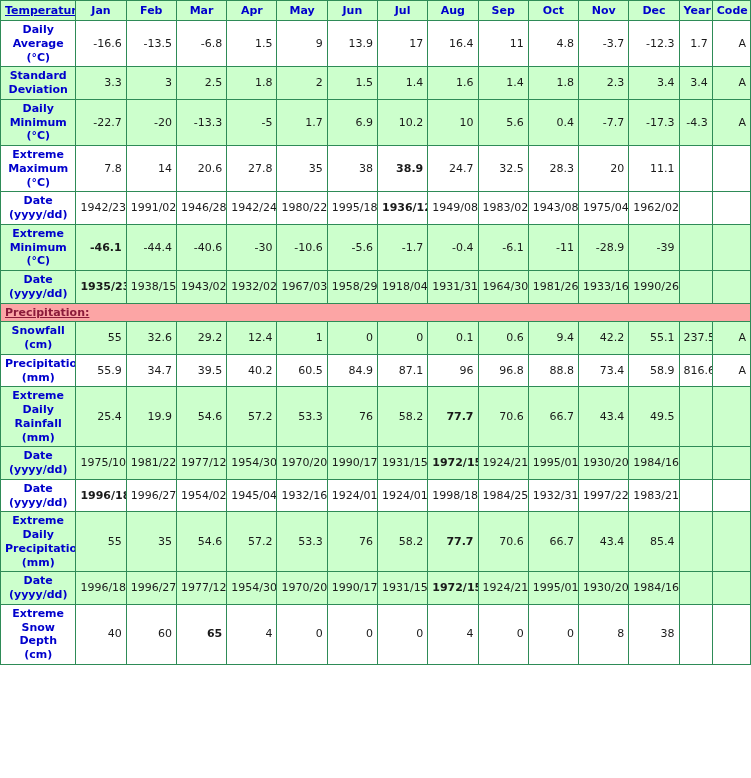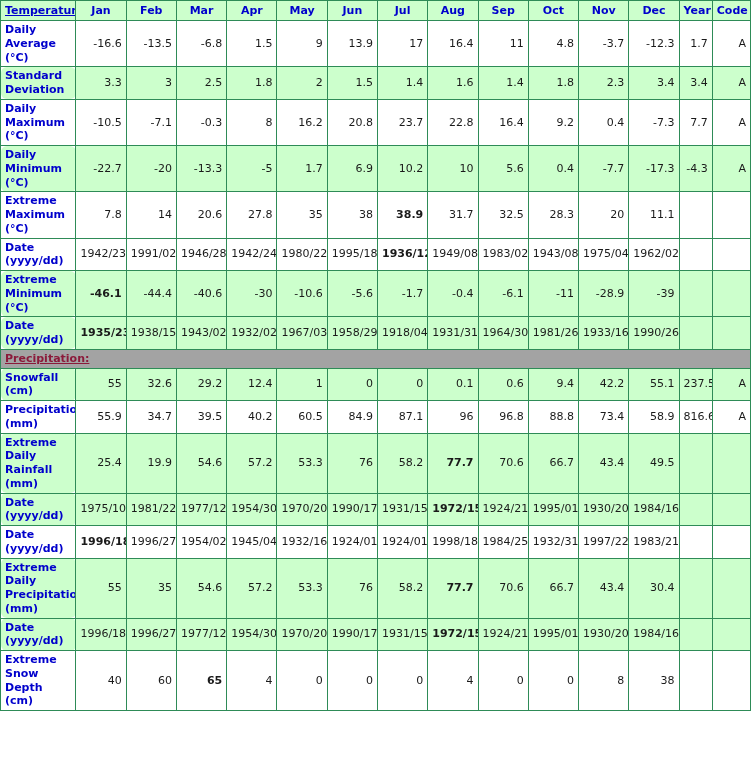--- a/index.html
+++ b/index.html
@@ -42,35 +42,34 @@
   }
   td.section-head-cell {
     background: #ccffcc;
     text-align: left;
     font-weight: bold;
     color: #8b1a3a;
     text-decoration: underline;
   }
   
   tr.section-row td {
-    background: #a3a3a3;
+    background: #fca5a5;
     text-align: left;
     font-weight: bold;
     color: #8b1a3a;
     height: 18px;
   }
   tr.section-row td span {
     text-decoration: underline;
   }
   
   td.row-label {
     color: #0000cc;
     font-weight: bold;
-    text-align: left;
-    border-radius: 6px;
+    text-align: center;
   }
   
   td.data {
     text-align: right;
     color: #1a1a1a;
     font-weight: normal;
     font-family: "DejaVu Sans", sans-serif;
   }
   td.data.bold { font-weight: bold; text-align: right; }
 
@@ -147,37 +146,20 @@
         <td class="data">1.5</td>
         <td class="data">1.4</td>
         <td class="data">1.6</td>
         <td class="data">1.4</td>
         <td class="data">1.8</td>
         <td class="data">2.3</td>
         <td class="data">3.4</td>
         <td class="data">3.4</td>
         <td class="data">A</td>
       </tr>
-      <tr class="plain">
-        <td class="row-label">Daily Maximum (°C)</td>
-        <td class="data">-10.5</td>
-        <td class="data">-7.1</td>
-        <td class="data">-0.3</td>
-        <td class="data">8</td>
-        <td class="data">16.2</td>
-        <td class="data">20.8</td>
-        <td class="data">23.7</td>
-        <td class="data">22.8</td>
-        <td class="data">16.4</td>
-        <td class="data">9.2</td>
-        <td class="data">0.4</td>
-        <td class="data">-7.3</td>
-        <td class="data">7.7</td>
-        <td class="data">A</td>
-      </tr>
       <tr class="shade thick-bottom">
         <td class="row-label">Daily Minimum (°C)</td>
         <td class="data">-22.7</td>
         <td class="data">-20</td>
         <td class="data">-13.3</td>
         <td class="data">-5</td>
         <td class="data">1.7</td>
         <td class="data">6.9</td>
         <td class="data">10.2</td>
         <td class="data">10</td>
@@ -190,21 +172,21 @@
       </tr>
       <tr class="plain">
         <td class="row-label">Extreme Maximum (°C)</td>
         <td class="data">7.8</td>
         <td class="data">14</td>
         <td class="data">20.6</td>
         <td class="data">27.8</td>
         <td class="data">35</td>
         <td class="data">38</td>
         <td class="data bold">38.9</td>
-        <td class="data">31.7</td>
+        <td class="data">24.7</td>
         <td class="data">32.5</td>
         <td class="data">28.3</td>
         <td class="data">20</td>
         <td class="data">11.1</td>
         <td class="data"></td>
         <td class="data"></td>
       </tr>
       <tr class="plain">
         <td class="row-label">Date (yyyy/dd)</td>
         <td class="data">1942/23+</td>
@@ -350,21 +332,21 @@
         <td class="data">35</td>
         <td class="data">54.6</td>
         <td class="data">57.2</td>
         <td class="data">53.3</td>
         <td class="data">76</td>
         <td class="data">58.2</td>
         <td class="data bold">77.7</td>
         <td class="data">70.6</td>
         <td class="data">66.7</td>
         <td class="data">43.4</td>
-        <td class="data">30.4</td>
+        <td class="data">85.4</td>
         <td class="data"></td>
         <td class="data"></td>
       </tr>
       <tr class="shade">
         <td class="row-label">Date (yyyy/dd)</td>
         <td class="data">1996/18</td>
         <td class="data">1996/27</td>
         <td class="data">1977/12</td>
         <td class="data">1954/30</td>
         <td class="data">1970/20</td>

